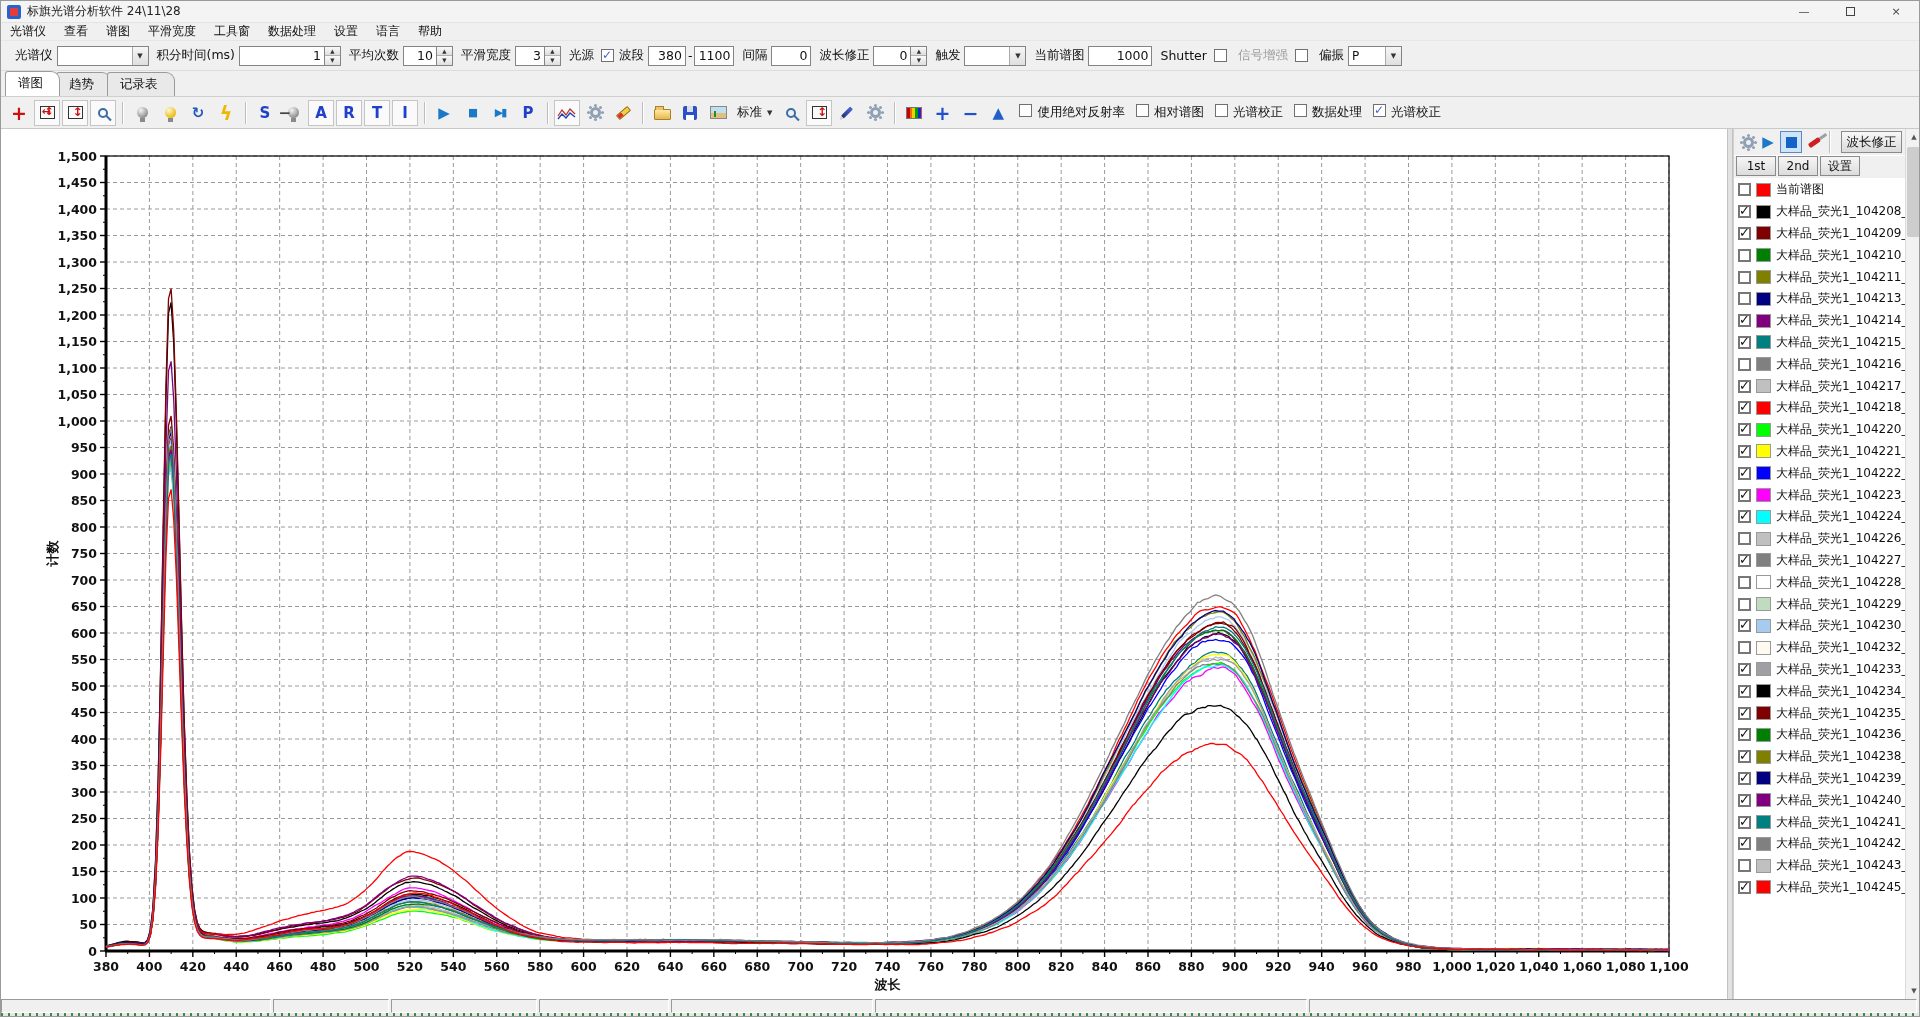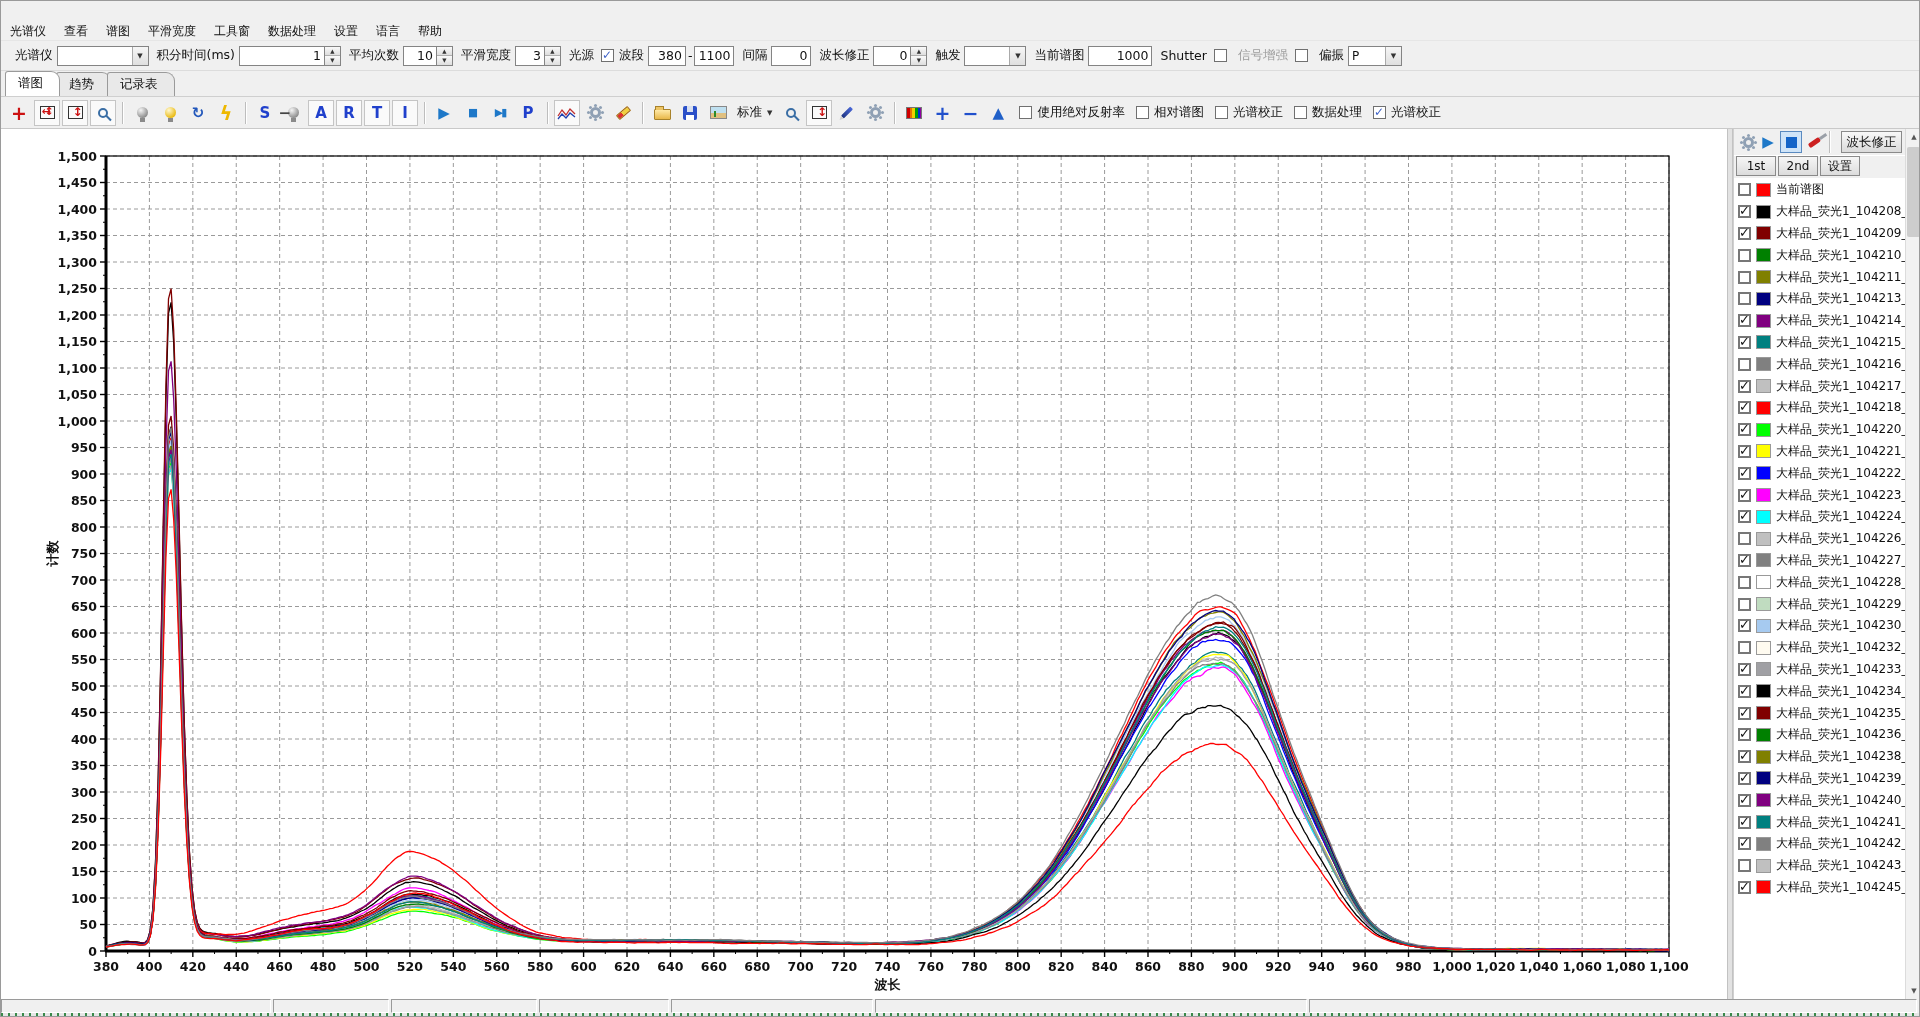--- a/index.html
+++ b/index.html
@@ -47,21 +47,21 @@
   
   #icontoolbar{position:absolute;left:0;top:96px;width:100%;height:32px;background:#f0f0f0;
                display:flex;align-items:center;padding-left:4px;border-bottom:1px solid #c9c9c9;white-space:nowrap;}
   .tico{width:26px;height:26px;display:flex;align-items:center;justify-content:center;
         font-weight:bold;font-size:15px;margin:0 1px;border:1px solid transparent;}
   .tico.boxed{border:1px solid #c5c5c5;background:#fafafa;}
   .tico.big{font-size:19px;}
   .tsep{width:1px;height:22px;background:#bdbdbd;margin:0 5px;box-shadow:1px 0 0 #fff;}
   .tdrop{display:inline-flex;align-items:center;border:1px solid transparent;padding:2px 4px;font-size:12.5px;}
   .tdrop .arr{font-size:7px;margin-left:5px;color:#333;}
-  .tcheck{display:inline-flex;align-items:center;font-size:12.5px;margin:0 4px;}
+  .tcheck{display:inline-flex;font-size:12.5px;margin:0 4px;}
   
   .shp-fitboth,.shp-fitv{width:15px;height:13px;border:1px solid #333;position:relative;color:#cc1111;}
   .shp-fitboth::before{content:"↔";position:absolute;left:1px;top:-2px;font-size:11px;font-weight:bold;}
   .shp-fitboth::after{content:"↕";position:absolute;left:4px;top:-2px;font-size:11px;font-weight:bold;}
   .shp-fitv::after{content:"↕";position:absolute;left:4px;top:-2px;font-size:12px;font-weight:bold;}
   .shp-mag{width:10px;height:10px;border:2px solid #3a6ea5;border-radius:50%;position:relative;}
   .shp-mag::after{content:"";position:absolute;width:7px;height:2px;background:#3a6ea5;right:-6px;bottom:-3px;transform:rotate(45deg);}
   .shp-bulb{width:11px;height:11px;border-radius:50%;background:radial-gradient(circle at 35% 30%,#f5f5f5,#8a8a8a 75%);position:relative;}
   .shp-bulb::after{content:"";position:absolute;left:3px;bottom:-4px;width:5px;height:4px;background:#8a8a8a;}
   .shp-bulb.on{background:radial-gradient(circle at 35% 30%,#fff8d0,#e8b400 80%);}
@@ -111,20 +111,31 @@
   .seg{height:100%;border:1px solid;border-color:#9a9a9a #fff #fff #9a9a9a;margin-right:2px;}
   #bottomstrip{position:absolute;left:0;top:1012px;width:100%;height:5px;
      background:repeating-linear-gradient(90deg,#3a8a4a 0 2px,#e6e6e6 2px 7px);}
   svg text{font-family:"DejaVu Sans",sans-serif;}
 </style>
 </head>
 <body>
 
 <div id="app">
 
+  <div id="titlebar">
+    <span id="appicon"></span>
+    <span id="apptitle">标旗光谱分析软件 24\11\28</span>
+    <div id="winbtns">
+      <span class="winbtn">—</span>
+      <span class="winbtn">
+          <span class="maxbox"></span>
+        </span>
+      <span class="winbtn">×</span>
+    </div>
+  </div>
 
   <div id="menubar">
       <span class="menuitem">光谱仪</span>
       <span class="menuitem">查看</span>
       <span class="menuitem">谱图</span>
       <span class="menuitem">平滑宽度</span>
       <span class="menuitem">工具窗</span>
       <span class="menuitem">数据处理</span>
       <span class="menuitem">设置</span>
       <span class="menuitem">语言</span>

